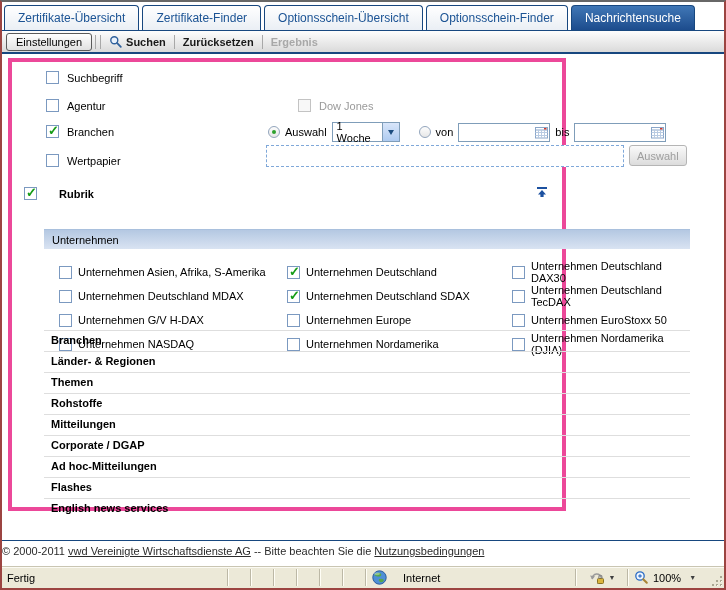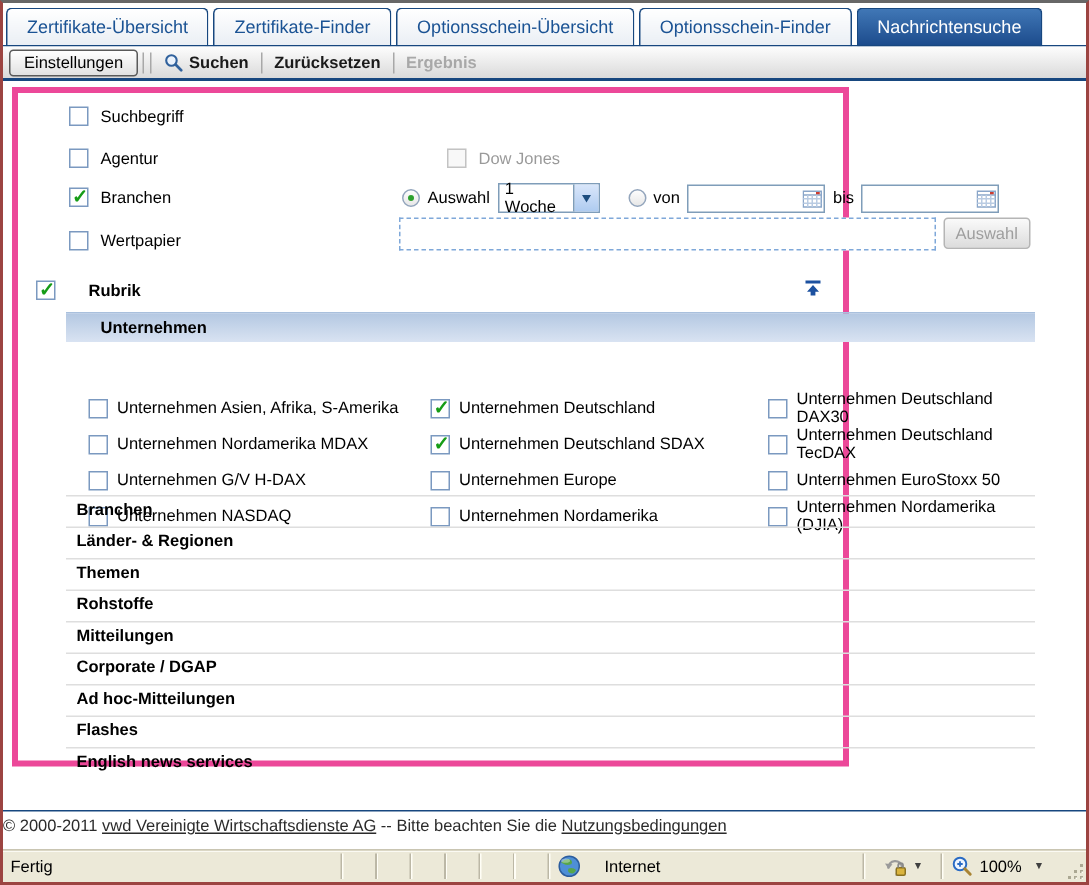--- a/index.html
+++ b/index.html
@@ -50,22 +50,22 @@
   .tri{width:0;height:0;border-left:3.5px solid transparent;border-right:3.5px solid transparent;
     border-top:5px solid #1d4d7f;}
   .dateinput{position:relative;box-sizing:border-box;width:92px;height:19px;border:1px solid #7f9db9;background:#fff;}
   .dateinput .cal{position:absolute;right:1px;top:2px;cursor:pointer;}
   .dashedbox{box-sizing:border-box;border:1px dashed #7fa8d9;background:#fff;cursor:text;}
   .btn-disabled{box-sizing:border-box;border:1px solid #b5b5b5;border-radius:3px;height:21px;
     background:linear-gradient(#fafafa,#dcdcdc);color:#9e9e9e;font-size:11px;
     display:flex;align-items:center;padding:0 7px;}
   .bold{font-weight:bold;}
   .unterbar{box-sizing:border-box;background:linear-gradient(#b4c8e2,#d9e3f2);
-    display:flex;align-items:center;padding-left:23px;font-weight:bold;cursor:pointer;
-    border-top:1px solid #a9c0dd;}
+    display:flex;align-items:center;padding-left:8px;font-weight:normal;cursor:pointer;
+    border-top:1px solid #a9c0dd;margin-top:21px;}
   .grid{display:grid;grid-template-columns:228px 225px 1fr;grid-auto-rows:24px;align-items:center;margin-top:28px;}
   .grid-item{display:flex;align-items:center;gap:6px;}
   .section-row{height:20px;line-height:19px;border-top:1px solid #dedede;font-weight:bold;
     padding-left:7px;cursor:pointer;}
 
   
   .footer-rule{position:absolute;left:0;top:538px;width:100%;height:1px;background:#17477f;}
   .footer{position:absolute;left:0;top:543px;width:100%;text-align:left;font-size:11px;color:#2b2b2b;}
   .footer a{color:#2b2b2b;text-decoration:underline;cursor:pointer;}
 
@@ -208,21 +208,21 @@
         <div class="grid-item">
           <span class="cb checked"></span>
           <span>Unternehmen Deutschland</span>
         </div>
         <div class="grid-item">
           <span class="cb"></span>
           <span>Unternehmen Deutschland DAX30</span>
         </div>
         <div class="grid-item">
           <span class="cb"></span>
-          <span>Unternehmen Nordamerika MDAX</span>
+          <span>Unternehmen Deutschland MDAX</span>
         </div>
         <div class="grid-item">
           <span class="cb checked"></span>
           <span>Unternehmen Deutschland SDAX</span>
         </div>
         <div class="grid-item">
           <span class="cb"></span>
           <span>Unternehmen Deutschland TecDAX</span>
         </div>
         <div class="grid-item">

